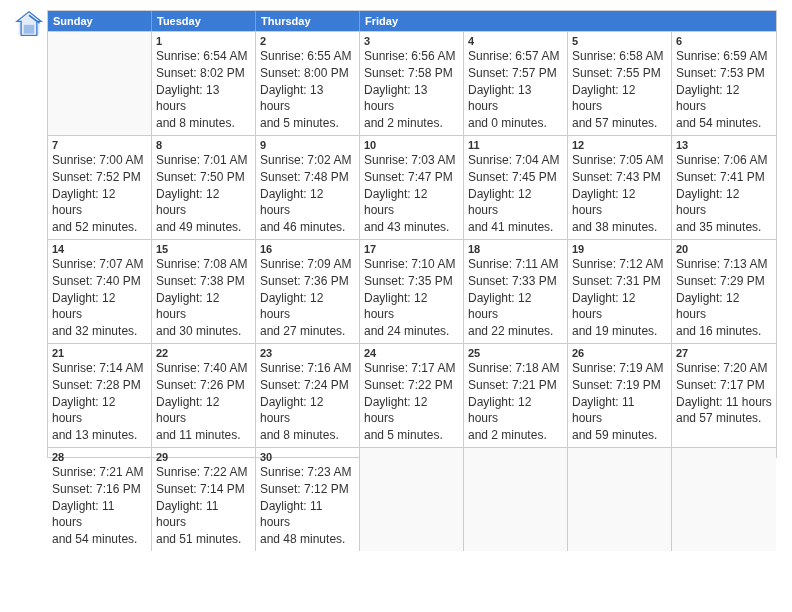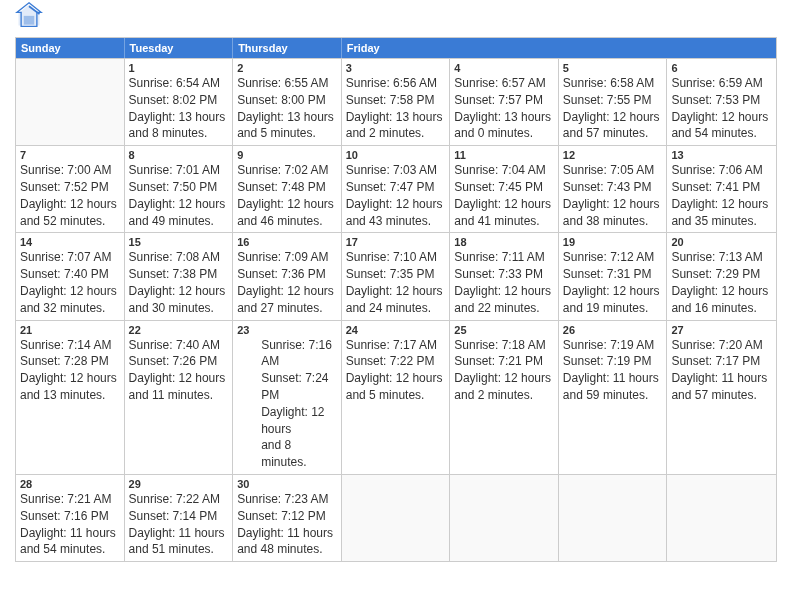--- a/index.html
+++ b/index.html
@@ -8,23 +8,23 @@
       height: 612px;
       background: #fff;
       font-family: Arial, sans-serif;
       font-size: 11px;
       color: #333;
       overflow: hidden;
     }
     .page {
       width: 792px;
       height: 468px;
-      padding: 1px 15px;
-      display: flex;
-      flex-direction: column;
+      padding: 10px 15px;
+      display: flex;
+      flex-direction: row;
     }
     .header {
       display: flex;
       justify-content: space-between;
       align-items: flex-start;
       margin-bottom: 8px;
     }
     .logo {
       display: flex;
       align-items: center;
@@ -285,21 +285,21 @@
           </div>
           <div class="cal-cell">
             <div class="day-num">22</div>
             <div class="day-info" style="white-space: pre-line;">Sunrise: 7:40 AM
 Sunset: 7:26 PM
 Daylight: 12 hours
 and 11 minutes.</div>
           </div>
           <div class="cal-cell">
             <div class="day-num">23</div>
-            <div class="day-info" style="white-space: pre-line; margin-left: 24px;">Sunrise: 7:16 AM
+            <div class="day-info" style="white-space: pre-line;">Sunrise: 7:16 AM
 Sunset: 7:24 PM
 Daylight: 12 hours
 and 8 minutes.</div>
           </div>
           <div class="cal-cell">
             <div class="day-num">24</div>
             <div class="day-info" style="white-space: pre-line;">Sunrise: 7:17 AM
 Sunset: 7:22 PM
 Daylight: 12 hours
 and 5 minutes.</div>

